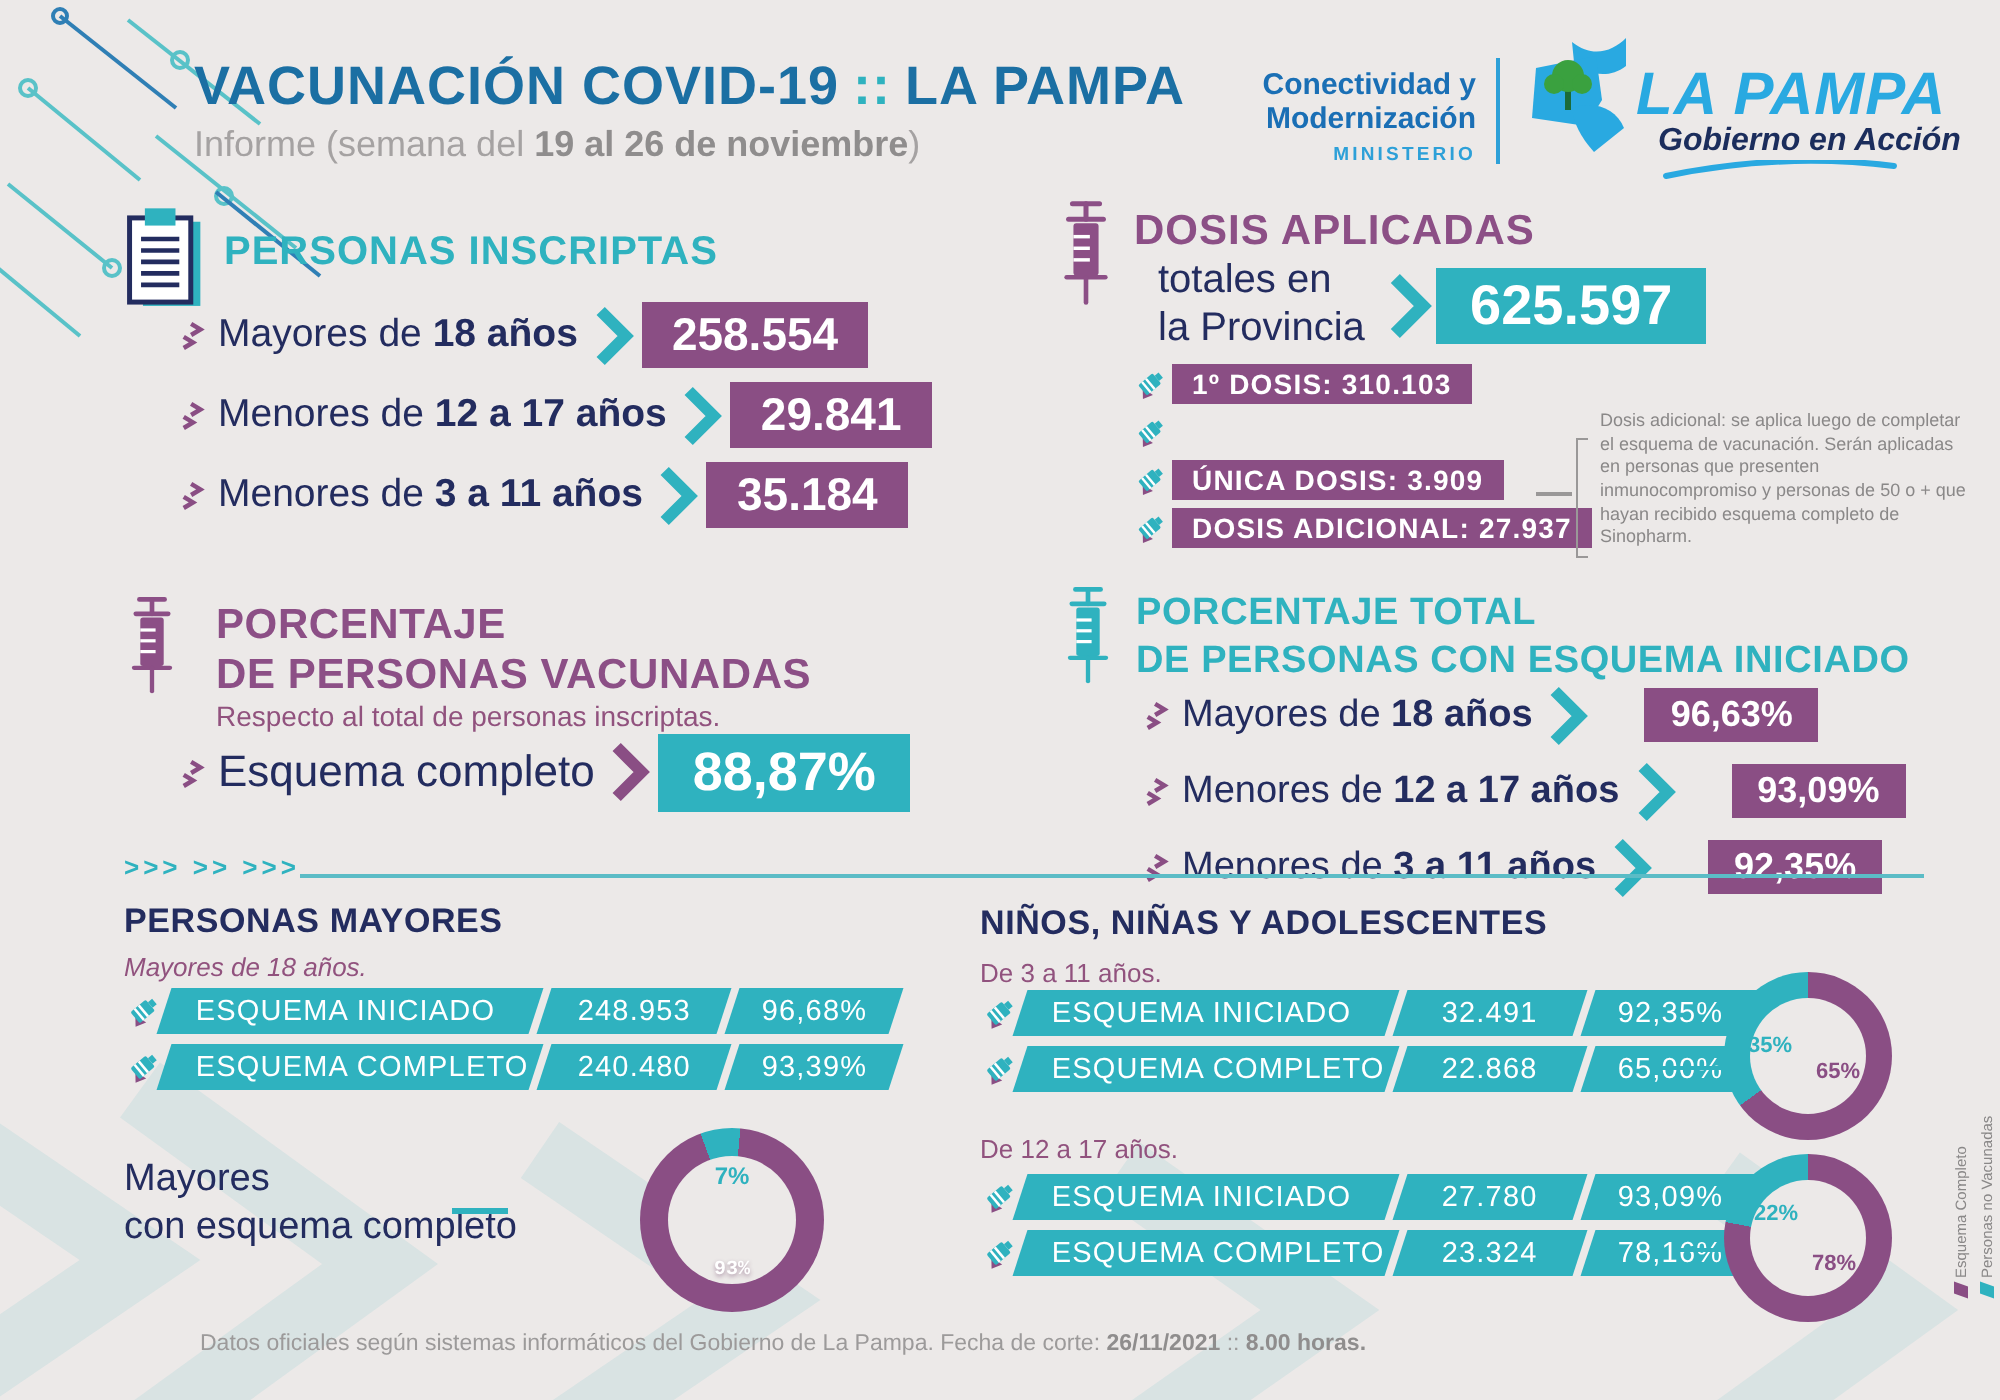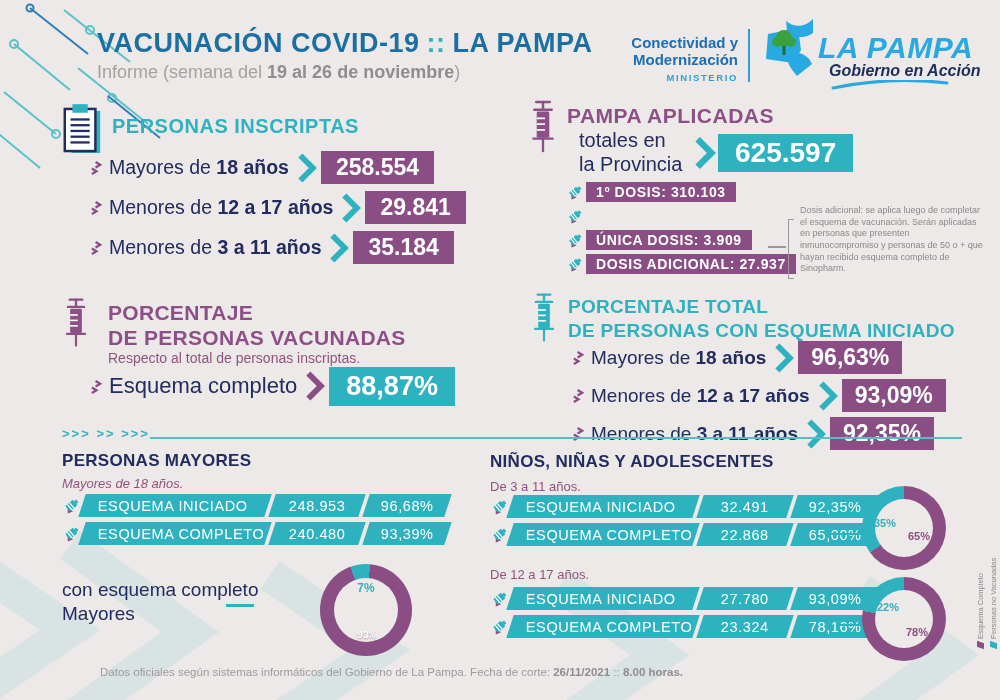--- a/index.html
+++ b/index.html
@@ -64,21 +64,21 @@
   #pv-row{left:90px;top:366px;display:flex;align-items:center;height:40px;}
   #pv-row .lbl{font-size:22px;}
   #pv-row .valbox{font-size:27px;padding:4px 17px;}
 
   
   #ei-icon{left:530px;top:292px;color:#2fb2bf;}
   #ei-title{left:568px;top:295px;font-size:19px;line-height:1.25;letter-spacing:.3px;}
   #ei-rows{left:572px;top:341px;}
   #ei-rows .statrow{margin-bottom:5px;height:33px;}
   #ei-rows .lbl{font-size:19px;white-space:nowrap;}
-  #ei-rows .valbox{font-size:23px;padding:3px 13px;}
+  #ei-rows .valbox{font-size:18px;padding:3px 13px;margin-left:24px;}
 
   
   #div-chevs{left:62px;top:426px;font-size:13px;font-weight:800;color:#2fb2bf;letter-spacing:2px;}
   #div-line{left:150px;top:437px;width:812px;height:2px;background:#5bbcc6;}
 
   
   .tbar{display:flex;align-items:center;margin-bottom:5px;height:23px;}
   .tbar .minisyr{width:18px;height:18px;color:#2fb2bf;margin-right:2px;flex:none;}
   .tbar .seg{background:#2fb2bf;height:23px;transform:skewX(-18deg);display:flex;align-items:center;
              color:#fff;box-sizing:border-box;margin-right:4px;}
@@ -285,21 +285,21 @@
       <svg class="chev ic">
           <use href="#sym-chevron"></use>
         </svg>
       <span class="valbox">35.184</span>
     </div>
   </div>
 
   <svg id="dosis-icon" class="abs ic" width="30" height="58">
       <use href="#sym-syringe"></use>
     </svg>
-  <div id="dosis-title" class="abs sec-title-purple">PAMPA APLICADAS</div>
+  <div id="dosis-title" class="abs sec-title-purple">DOSIS APLICADAS</div>
   <div id="dosis-sub" class="abs navy">
     <div>totales en</div>
       <div>la Provincia</div>
   </div>
   <div id="dosis-total-row" class="abs">
     <svg class="chev ic">
         <use href="#sym-chevron"></use>
       </svg>
     <span class="valbox teal">625.597</span>
   </div>
@@ -420,22 +420,22 @@
         </div>
       <div class="seg s-val">
           <span>240.480</span>
         </div>
       <div class="seg s-pct">
           <span>93,39%</span>
         </div>
     </div>
   </div>
   <div id="may-donut-label" class="abs navy">
-    <div>con esquema completo</div>
-      <div>Mayores</div>
+    <div>Mayores</div>
+      <div>con esquema completo</div>
   </div>
   <div id="may-dash" class="abs"></div>
   <div id="donut-mayores" class="donut" style="background: conic-gradient(from -20deg, rgb(47, 178, 191) 0deg, rgb(47, 178, 191) 7%, rgb(138, 78, 132) 7%, rgb(138, 78, 132) 100%);">
     <span class="dl teal">7%</span>
     <span class="dl white">93%</span>
   </div>
 
   <div id="nna-title" class="abs navy">NIÑOS, NIÑAS Y ADOLESCENTES</div>
 
   <div id="g1-sub" class="abs plum grp-sub">De 3 a 11 años.</div>

